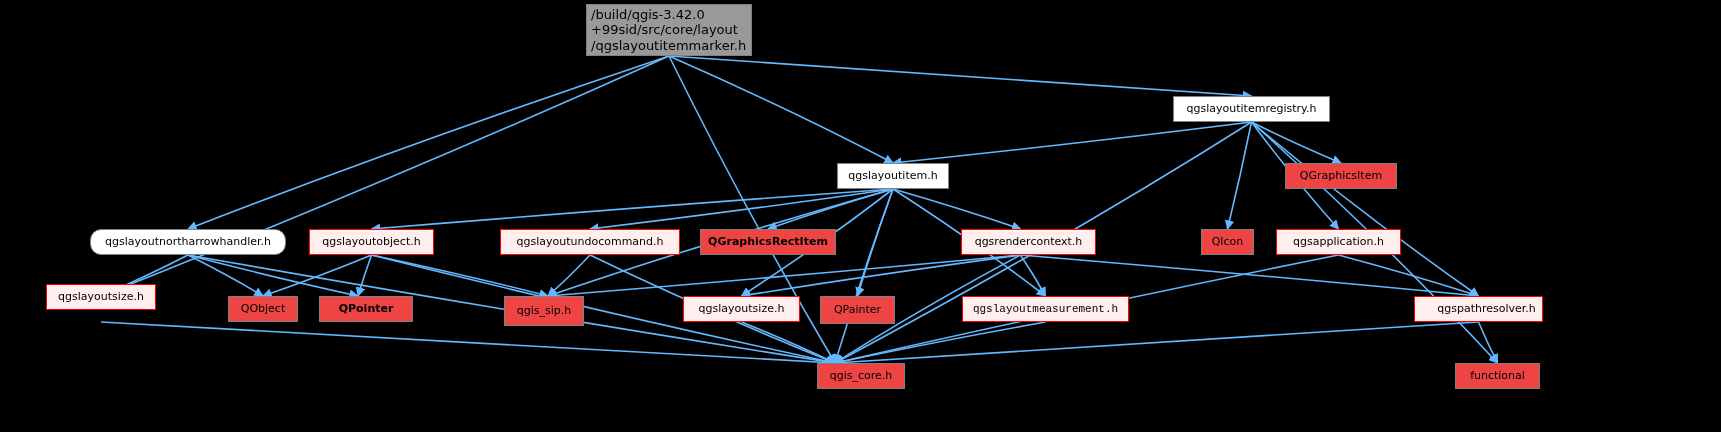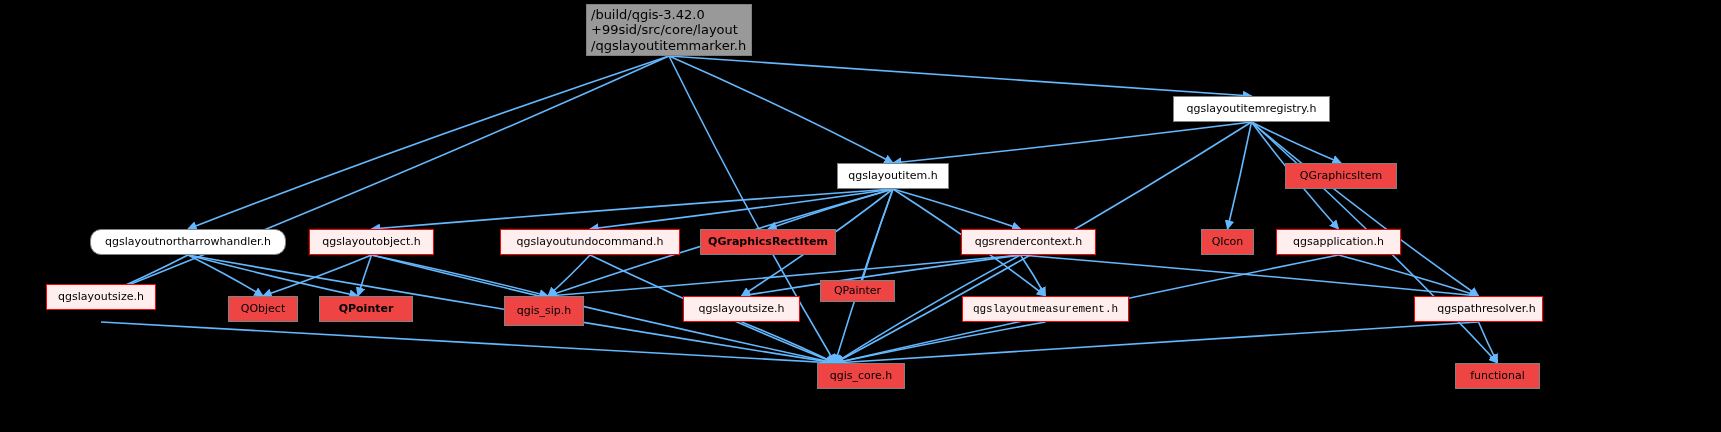--- a/index.html
+++ b/index.html
@@ -81,19 +81,19 @@
       <div class="node hdr" style="left: 500px; top: 229px; width: 180px; height: 26px;">qgslayoutundocommand.h</div>
       <div class="node sys" style="left: 700px; top: 229px; width: 136px; height: 26px; font-weight: bold;">QGraphicsRectItem</div>
       <div class="node hdr" style="left: 953px; top: 229px; width: 135px; height: 26px; margin-left: 8px;">qgsrendercontext.h</div>
       <div class="node sys" style="left: 1201px; top: 229px; width: 53px; height: 26px;">QIcon</div>
       <div class="node hdr" style="left: 1276px; top: 229px; width: 125px; height: 26px;">qgsapplication.h</div>
       <div class="node hdr" style="left: 46px; top: 284px; width: 110px; height: 26px;">qgslayoutsize.h</div>
       <div class="node sys" style="left: 228px; top: 296px; width: 70px; height: 26px;">QObject</div>
       <div class="node sys" style="left: 319px; top: 296px; width: 94px; height: 26px; font-weight: bold;">QPointer</div>
       <div class="node sys" style="left: 504px; top: 296px; width: 80px; height: 30px;">qgis_sip.h</div>
       <div class="node hdr" style="left: 683px; top: 296px; width: 117px; height: 26px;">qgslayoutsize.h</div>
-      <div class="node sys" style="left: 820px; top: 280px; width: 75px; height: 22px;">QPainter</div>
+      <div class="node sys" style="left: 820px; top: 296px; width: 75px; height: 28px;">QPainter</div>
       <div class="node hdr" style="left: 962px; top: 296px; width: 167px; height: 26px; font-family: Liberation Mono, monospace;">qgslayoutmeasurement.h</div>
       <div class="node hdr" style="left: 1414px; top: 296px; width: 129px; height: 26px; padding-left: 16px;">qgspathresolver.h</div>
       <div class="node sys" style="left: 791px; top: 363px; width: 88px; height: 26px; margin-left: 26px;">qgis_core.h</div>
       <div class="node sys" style="left: 1455px; top: 363px; width: 85px; height: 26px;">functional</div>
     </div>
 </div>
 
 </body></html>

